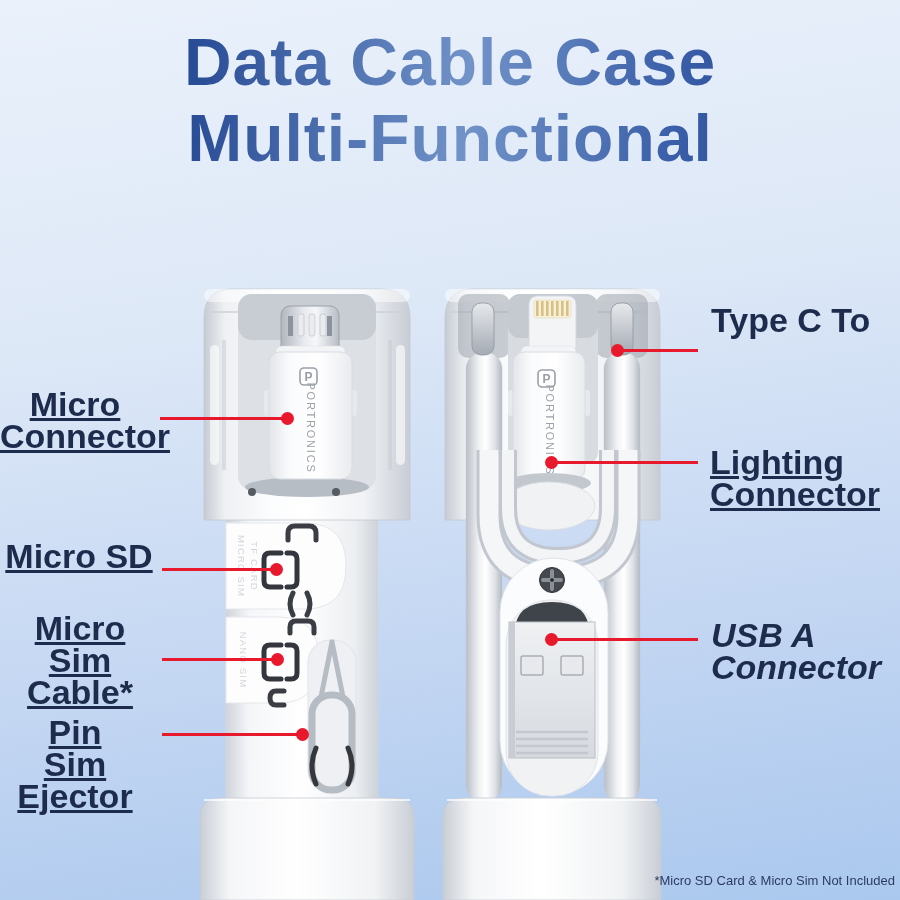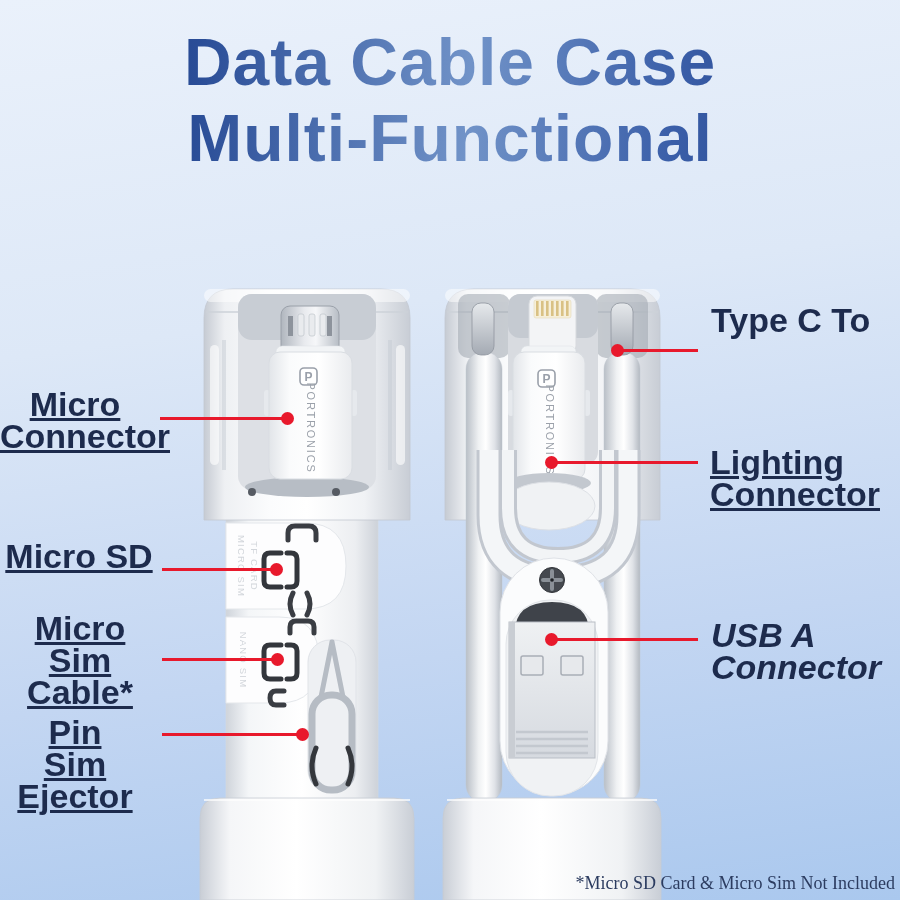--- a/index.html
+++ b/index.html
@@ -36,21 +36,21 @@
   #dt-micro-sim{left:271px;top:653px;}
   #ln-sim-ejector{left:162px;top:733px;width:141px;}
   #dt-sim-ejector{left:296px;top:728px;}
   #ln-type-c{left:618px;top:349px;width:80px;}
   #dt-type-c{left:611px;top:344px;}
   #ln-lighting{left:552px;top:461px;width:146px;}
   #dt-lighting{left:545px;top:456px;}
   #ln-usb-a{left:552px;top:638px;width:146px;}
   #dt-usb-a{left:545px;top:633px;}
   
-  .footnote{position:absolute;right:5px;top:873px;font-size:18px;font-weight:500;color:#2c3c60;font-family:Liberation Serif, serif;}
+  .footnote{position:absolute;right:5px;top:873px;font-size:13px;font-weight:500;color:#2c3c60;}
   
   #art{position:absolute;left:0;top:0;width:900px;height:900px;}
   .svgtext{font-family:"Liberation Sans",sans-serif;}
 </style>
 </head>
 <body>
 
 <div id="stage">
 
   <svg id="art" viewBox="0 0 900 900">

